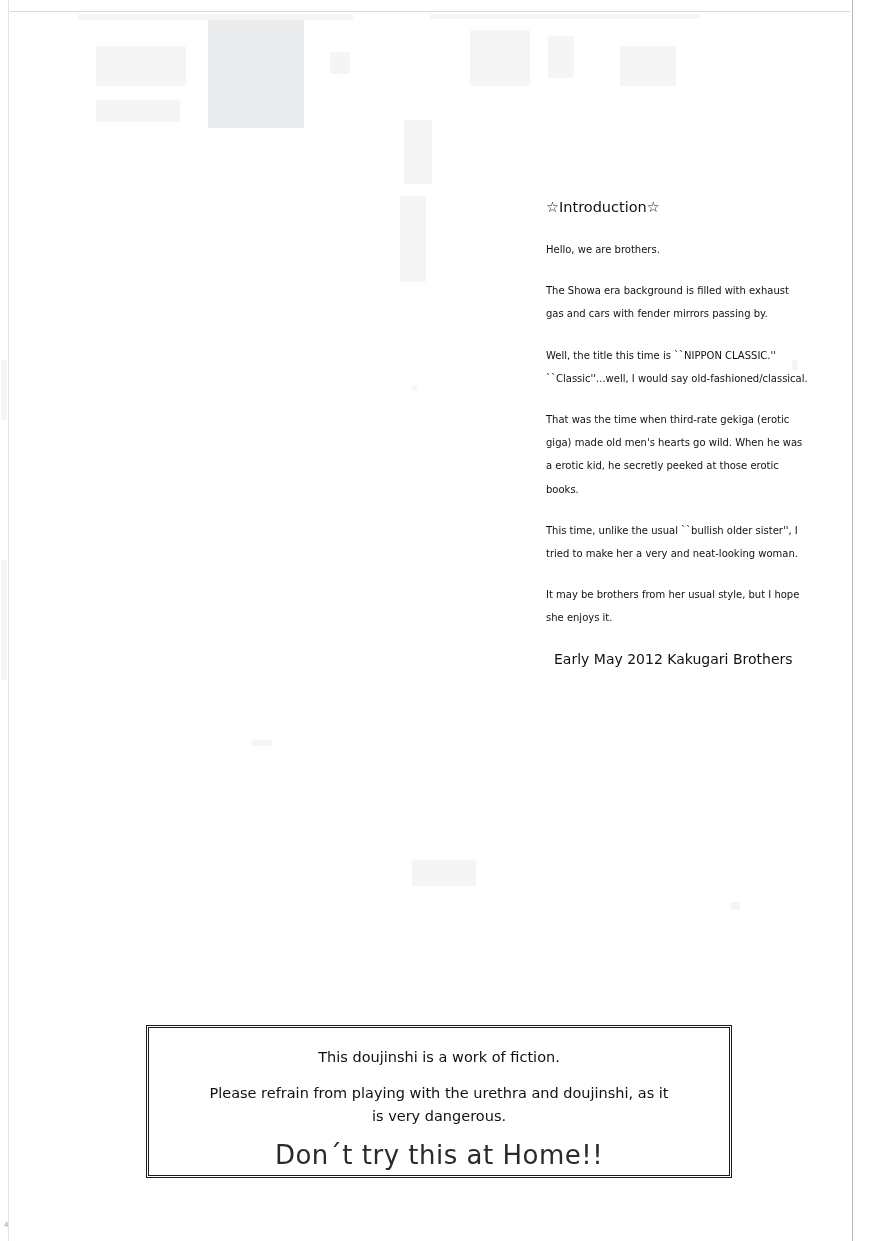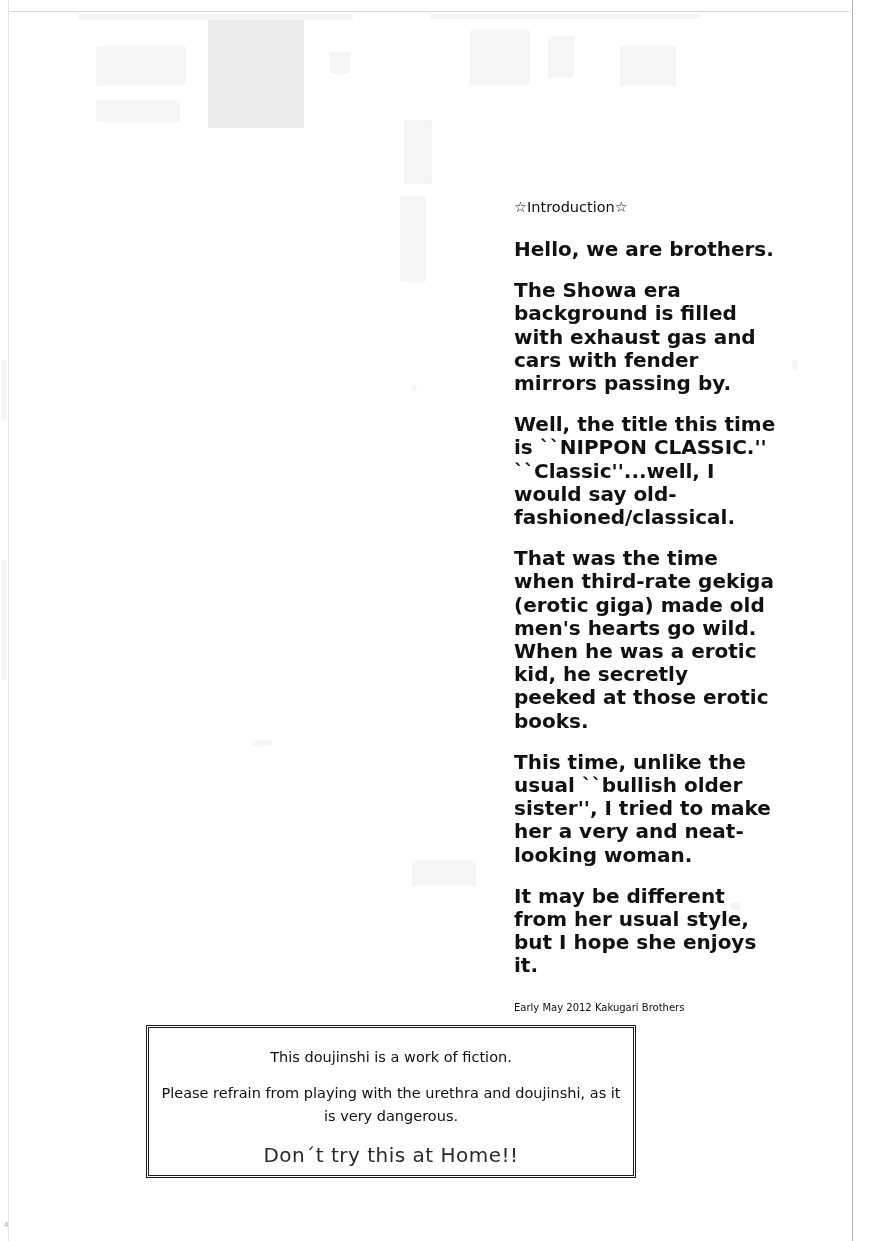--- a/index.html
+++ b/index.html
@@ -60,50 +60,49 @@
     position: absolute;
     left: 4px;
     bottom: 12px;
     font-size: 7px;
     color: #9b9b9b;
   }
 
   
   .intro-column {
     position: absolute;
-    left: 514px;
+    left: 546px;
     top: 196px;
     width: 262px;
   }
   .intro-heading {
     font-size: 14.5px;
     line-height: 23px;
     margin: 0 0 19px 0;
     white-space: nowrap;
   }
   .intro-para {
-    font-size: 20px;
+    font-size: 10px;
     line-height: 23.2px;
     margin: 15px 0 18px 0;
-    font-weight: bold;
   }
   .intro-para:last-child { margin-bottom: 0; }
   .intro-signature {
-    font-size: 10px;
+    font-size: 14px;
     line-height: 23px;
-    margin: 0;
+    margin: 8px;
     white-space: nowrap;
   }
 
   
   .disclaimer-box {
     position: absolute;
     left: 146px;
     top: 1025px;
-    width: 490px;
+    width: 586px;
     height: 153px;
     border: 1px solid #1b1b1b;
     box-sizing: border-box;
     background: #ffffff;
   }
   .disclaimer-inner {
     position: absolute;
     inset: 1px;
     border: 1px solid #1b1b1b;
     box-sizing: border-box;
@@ -116,21 +115,21 @@
     margin: 0 0 14px 0;
   }
   .disclaimer-line2 {
     font-size: 14.5px;
     line-height: 23px;
     margin: 0 auto 8px auto;
     width: 470px;
   }
   .disclaimer-slogan {
     font-family: "DejaVu Sans", sans-serif;
-    font-size: 20px;
+    font-size: 26px;
     line-height: 38px;
     letter-spacing: 0.5px;
     color: #2a2a2a;
     margin: 0;
   }
 </style>
 </head>
 <body>
 
 <div class="page-sheet">
@@ -158,21 +157,21 @@
   <div class="bleed" style="left:730px; top:902px; width:10px; height:8px;"></div>
   <div class="bleed" style="left:792px; top:360px; width:6px; height:10px;"></div>
 
   <div class="intro-column">
     <p class="intro-heading">☆Introduction☆</p>
     <p class="intro-para">Hello, we are brothers.</p>
     <p class="intro-para">The Showa era background is filled with exhaust gas and cars with fender mirrors passing by.</p>
     <p class="intro-para">Well, the title this time is ``NIPPON CLASSIC.'' ``Classic''...well, I would say old-fashioned/classical.</p>
     <p class="intro-para">That was the time when third-rate gekiga (erotic giga) made old men's hearts go wild. When he was a erotic kid, he secretly peeked at those erotic books.</p>
     <p class="intro-para">This time, unlike the usual ``bullish older sister'', I tried to make her a very and neat-looking woman.</p>
-    <p class="intro-para">It may be different from her usual style, but I hope she enjoys it.</p>
+    <p class="intro-para">It may be brothers from her usual style, but I hope she enjoys it.</p>
     <p class="intro-signature">Early May 2012 Kakugari Brothers</p>
   </div>
 
   <div class="disclaimer-box">
     <div class="disclaimer-inner">
       <p class="disclaimer-line1">This doujinshi is a work of fiction.</p>
       <p class="disclaimer-line2">Please refrain from playing with the urethra and doujinshi, as it is very dangerous.</p>
       <p class="disclaimer-slogan">Don´t try this at Home!!</p>
     </div>
   </div>

